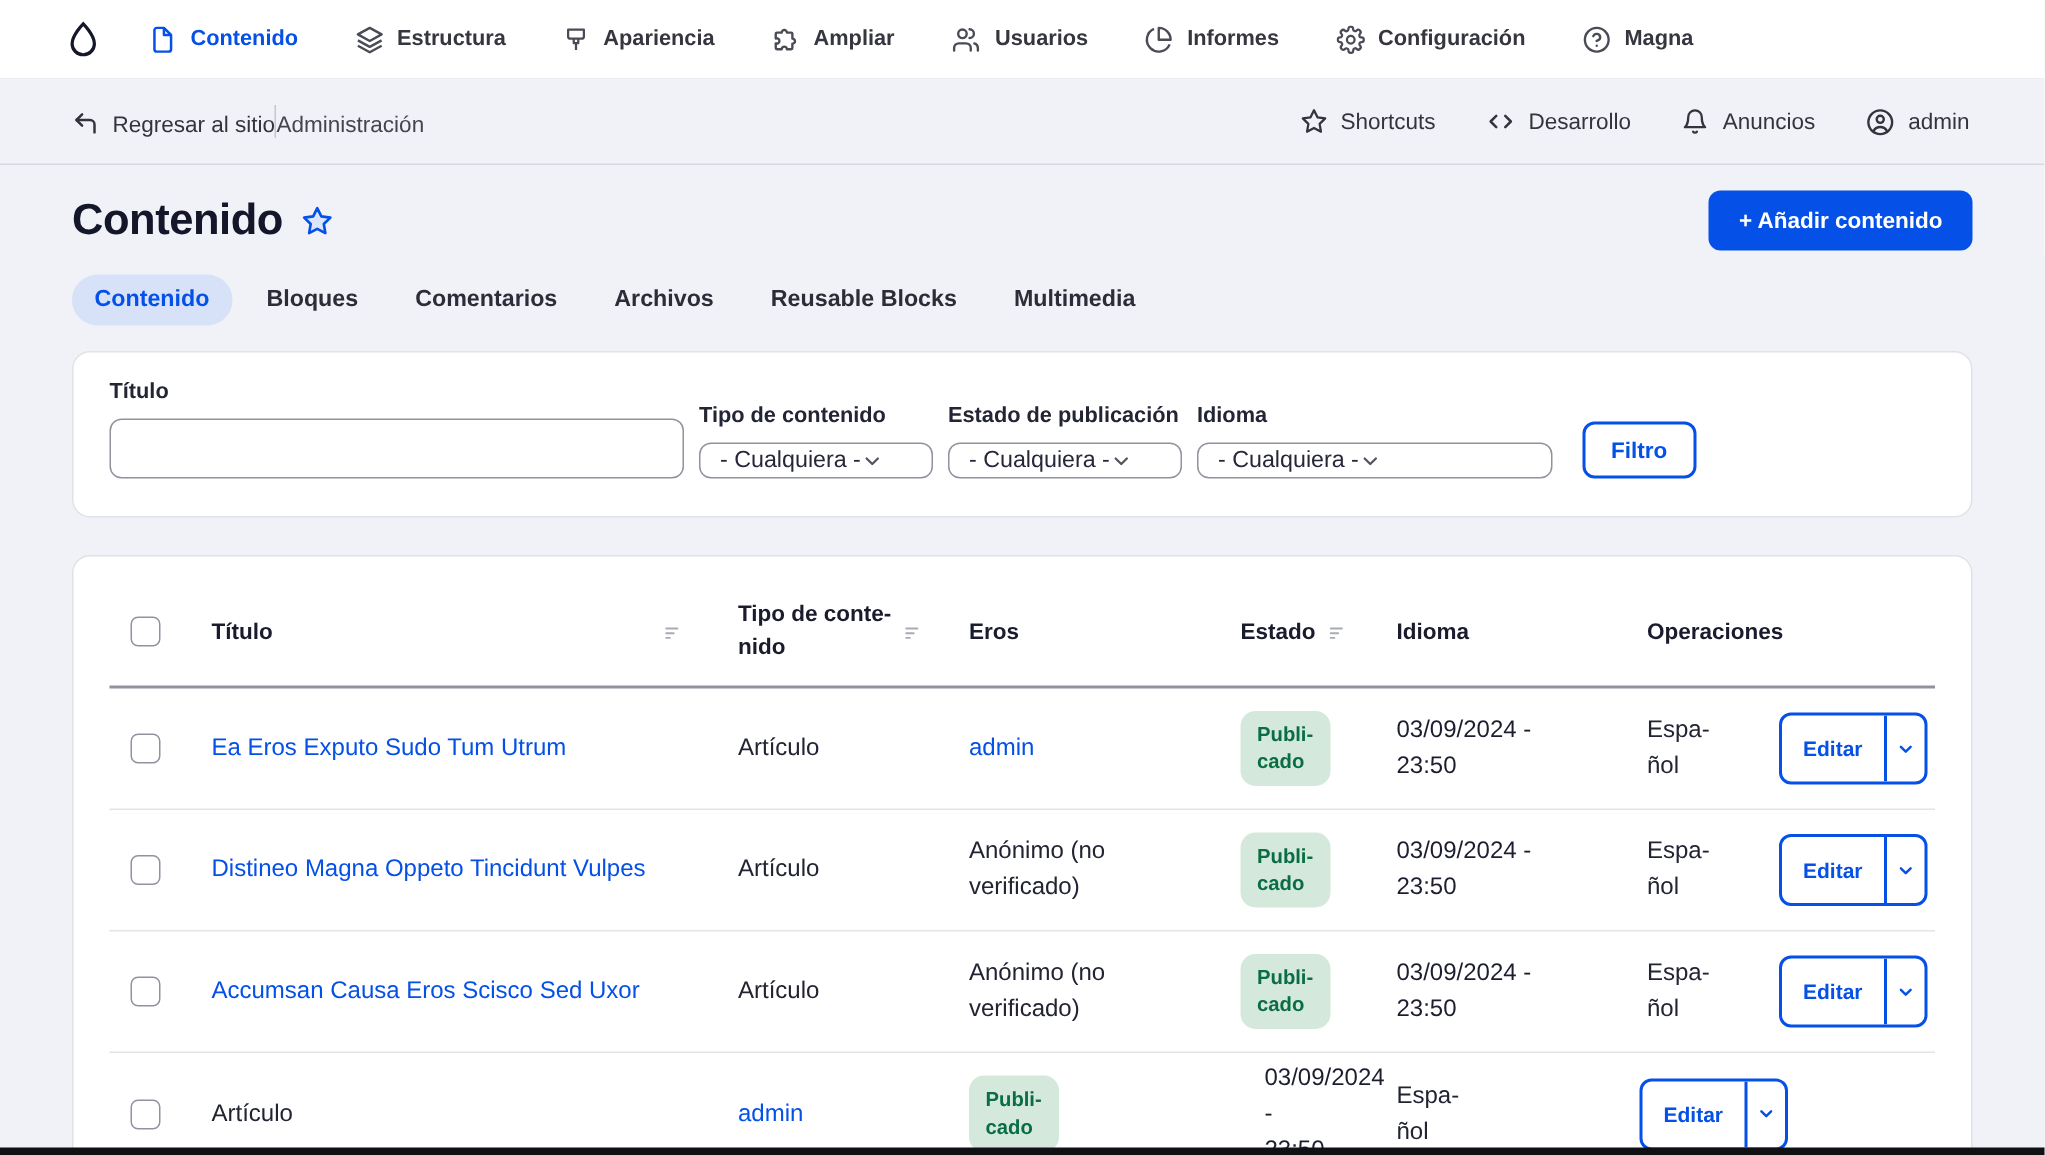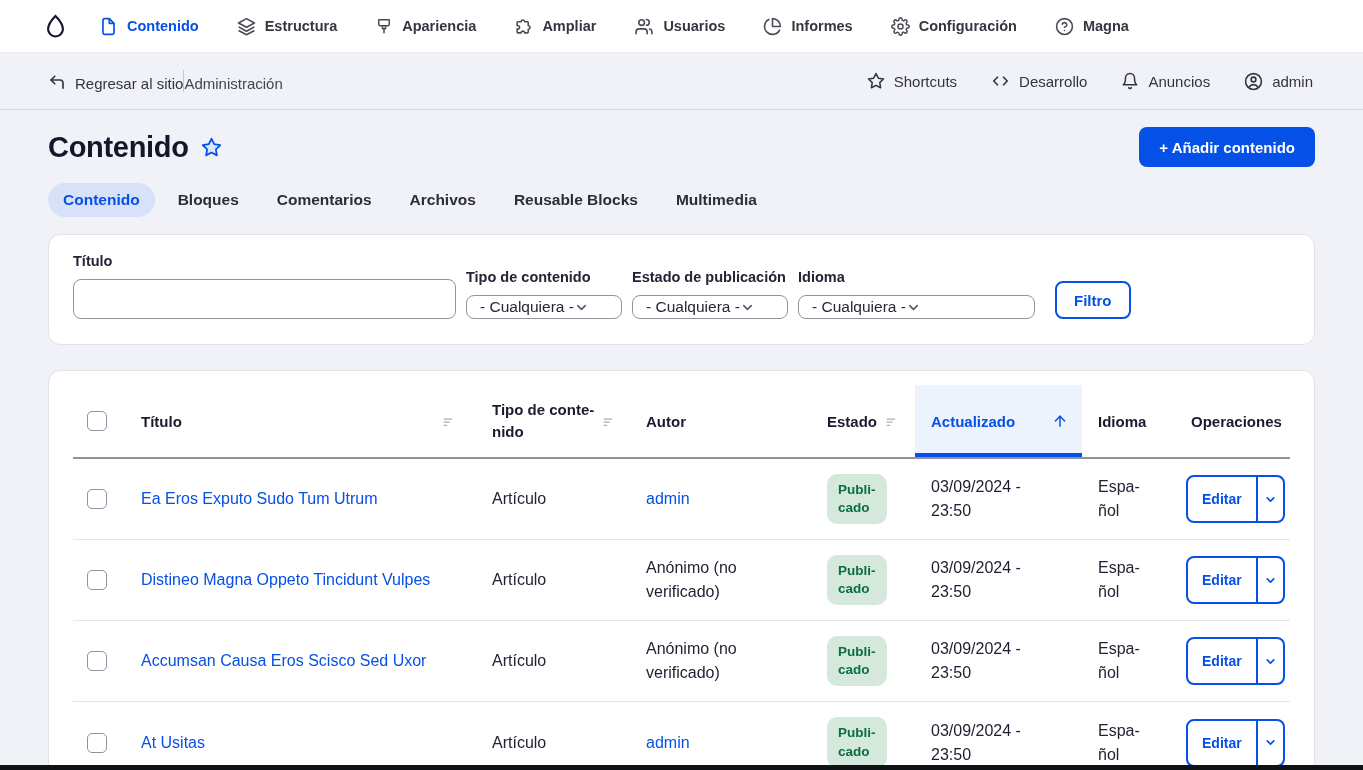--- a/index.html
+++ b/index.html
@@ -356,38 +356,29 @@
 nido</span>
         <span class="sort-glyph">
           <svg width="15" height="15" viewBox="0 0 24 24" fill="none" stroke="currentColor" stroke-width="2" stroke-linecap="round">
               <line x1="5" y1="8" x2="17" y2="8"></line>
               <line x1="5" y1="13" x2="13" y2="13"></line>
               <line x1="5" y1="18" x2="9" y2="18"></line>
             </svg>
         </span>
       </div>
       <div class="th">
-        <span>Autor</span>
+        <span>Eros</span>
       </div>
       <div class="th th-estado">
         <span>Estado</span>
         <span class="sort-glyph">
           <svg width="15" height="15" viewBox="0 0 24 24" fill="none" stroke="currentColor" stroke-width="2" stroke-linecap="round">
               <line x1="5" y1="8" x2="17" y2="8"></line>
               <line x1="5" y1="13" x2="13" y2="13"></line>
               <line x1="5" y1="18" x2="9" y2="18"></line>
-            </svg>
-        </span>
-      </div>
-      <div class="th th-updated">
-        <span>Actualizado</span>
-        <span class="arrow">
-          <svg width="16" height="16" viewBox="0 0 24 24" fill="none" stroke="currentColor" stroke-width="2.2" stroke-linecap="round" stroke-linejoin="round">
-              <line x1="12" y1="20" x2="12" y2="5"></line>
-              <polyline points="5 12 12 5 19 12"></polyline>
             </svg>
         </span>
       </div>
       <div class="th th-lang">
         <span>Idioma</span>
       </div>
       <div class="th th-ops">
         <span>Operaciones</span>
       </div>
     </div>
@@ -466,21 +457,20 @@
               </svg>
           </span>
         </span>
       </div>
     </div>
 
     <div class="tgrid trow">
       <div>
           <input type="checkbox" class="checkbox" style="">
         </div>
-      <div><a class="rowlink">At Usitas</a></div>
       <div class="cell">Artículo</div>
       <div><a class="rowlink">admin</a></div>
       <div><span class="badge">Publi-
 cado</span></div>
       <div class="cell cell-updated wrap2">03/09/2024 -
 23:50</div>
       <div class="cell cell-lang wrap2">Espa-
 ñol</div>
       <div class="cell-ops">
         <span class="edit-split">

